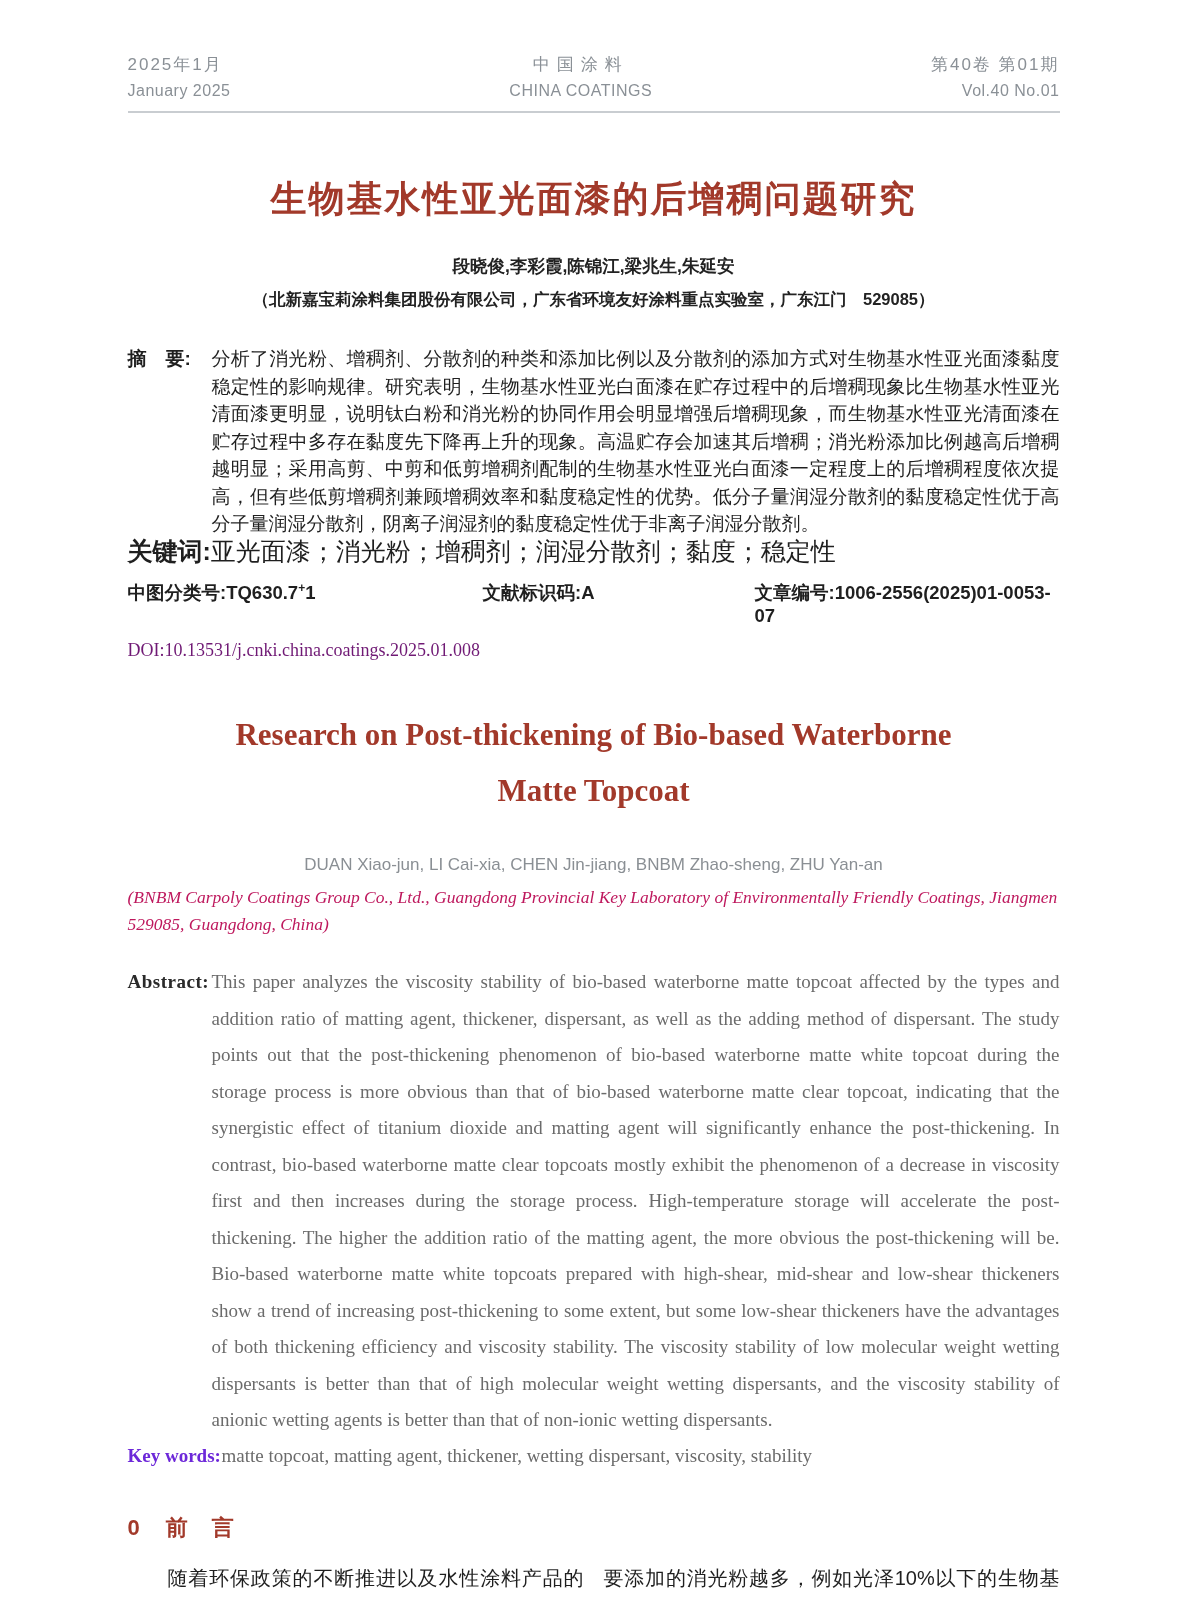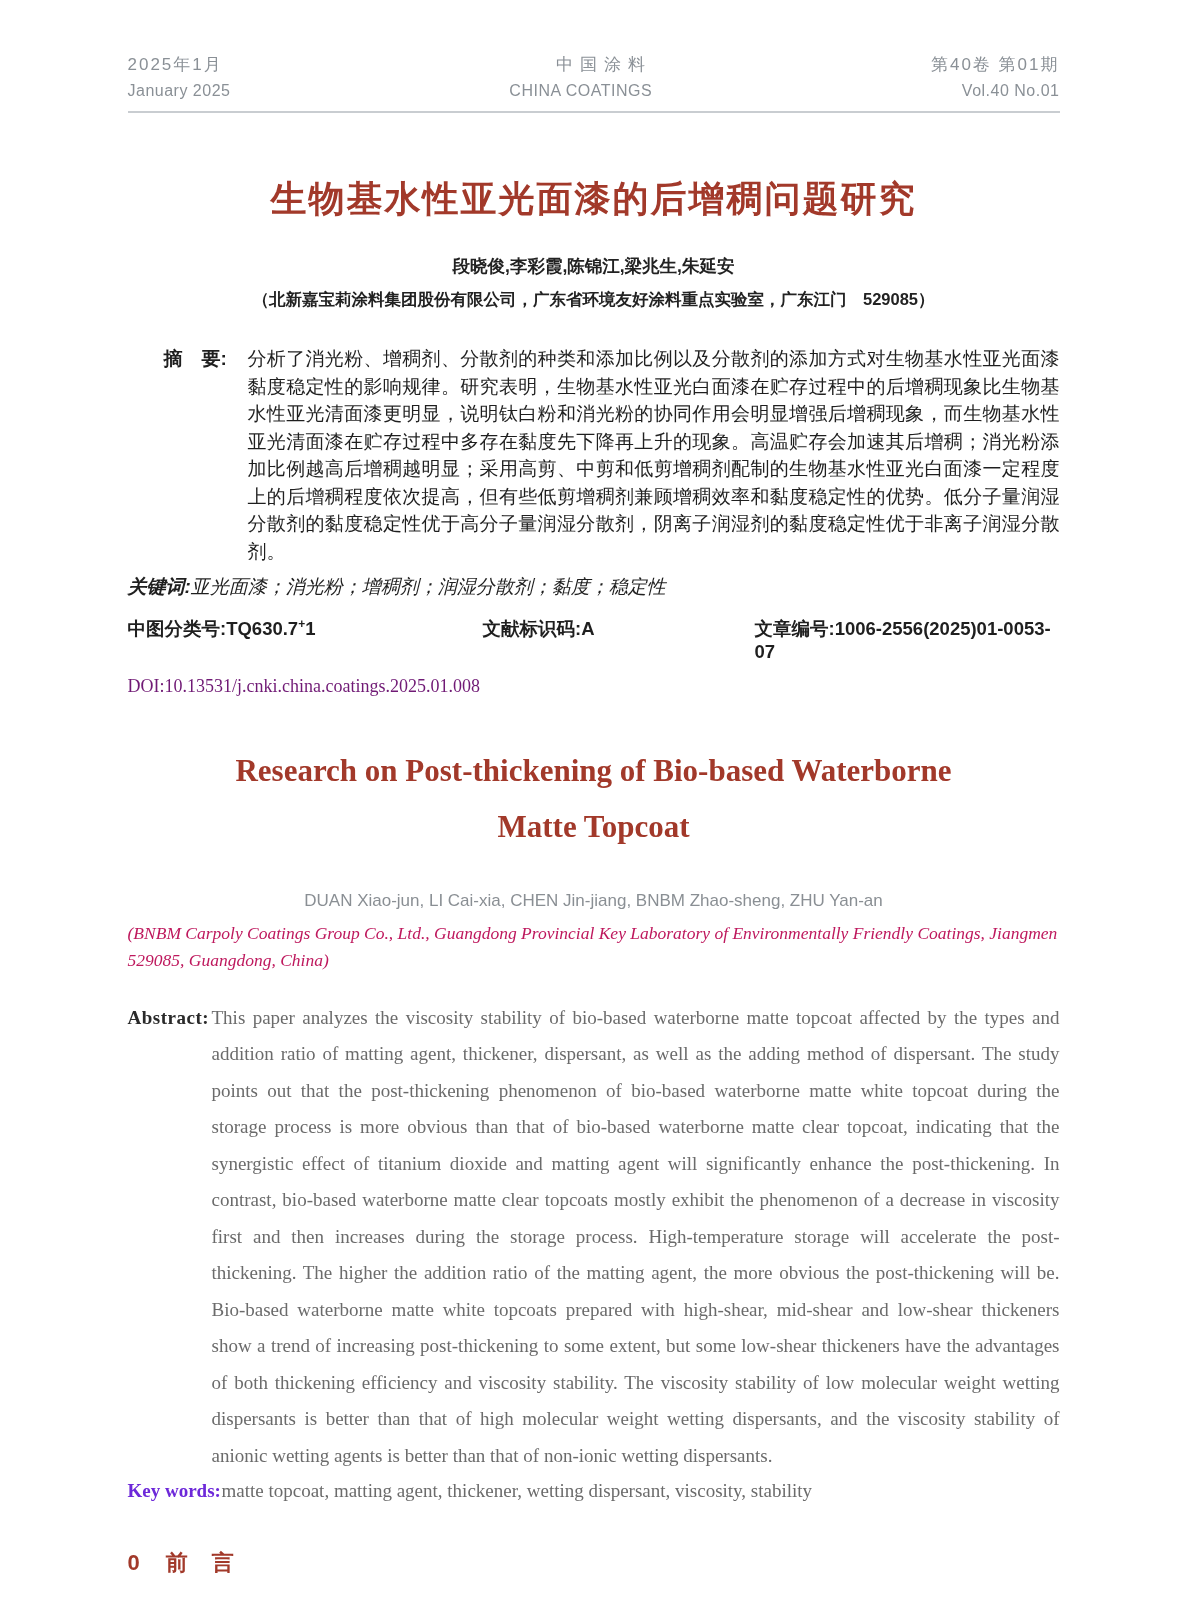--- a/index.html
+++ b/index.html
@@ -12,37 +12,37 @@
     color: #1f1f1f;
   }
   .content { width: 932px; margin: 0 auto; padding-top: 52px; }
 
   
   .jheader { display: flex; justify-content: space-between; align-items: flex-start; color: #8a9096; }
   .jheader .cell { line-height: 26px; }
   .jheader .cn { font-size: 17px; letter-spacing: 2px; }
   .jheader .en { font-size: 16px; letter-spacing: 0.5px; }
   .jheader .c-center { text-align: center; }
-  .jheader .c-center .cn { letter-spacing: 7px; text-align: right; }
+  .jheader .c-center .cn { letter-spacing: 7px; }
   .jheader .c-right { text-align: right; }
   .header-rule { border: none; border-bottom: 2px solid #c9cdd1; margin-top: 7px; }
 
   
   .title-cn { margin-top: 62px; text-align: center; font-size: 36px; font-weight: bold;
               letter-spacing: 2px; color: #a2392a; }
   .authors-cn { margin-top: 30px; text-align: center; font-size: 17.5px; font-weight: bold; color: #222; }
   .affil-cn { margin-top: 11px; text-align: center; font-size: 16.5px; font-weight: bold; color: #222; }
 
   
   .hang { display: flex; align-items: flex-start; }
   .hang .hang-label { flex: 0 0 auto; font-weight: bold; white-space: pre; }
   .hang .hang-text { flex: 1 1 auto; text-align: justify; }
-  .abstract-cn { margin-top: 34px; font-size: 19px; line-height: 27.5px; margin-left: 36px; }
+  .abstract-cn { margin-top: 34px; font-size: 19px; line-height: 27.5px; }
   .abstract-cn .hang-label { width: 84px; }
-  .keywords-cn { margin-top: 8px; font-size: 19px; line-height: 27.5px; font-style: italic; }
+  .keywords-cn { margin-top: 0; font-size: 25px; line-height: 27.5px; }
   .keywords-cn .lab { font-weight: bold; }
 
   
   .meta-row { margin-top: 15px; display: grid; grid-template-columns: 355px 272px 1fr;
               font-size: 18.5px; }
   .meta-row .lab { font-weight: bold; }
   .meta-row sup { font-size: 12px; }
   .doi-line { margin-top: 13px; font-family: "Liberation Serif", serif; font-size: 18px; color: #701a75; }
 
   

